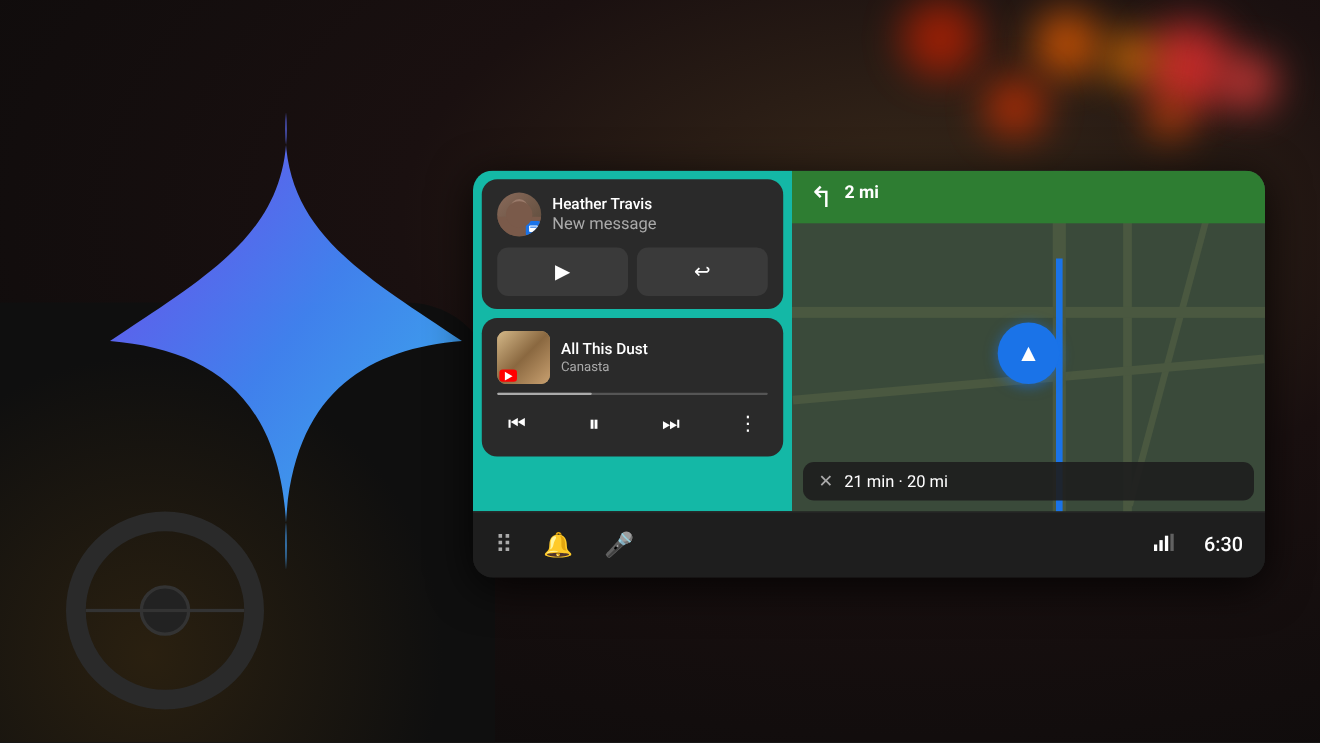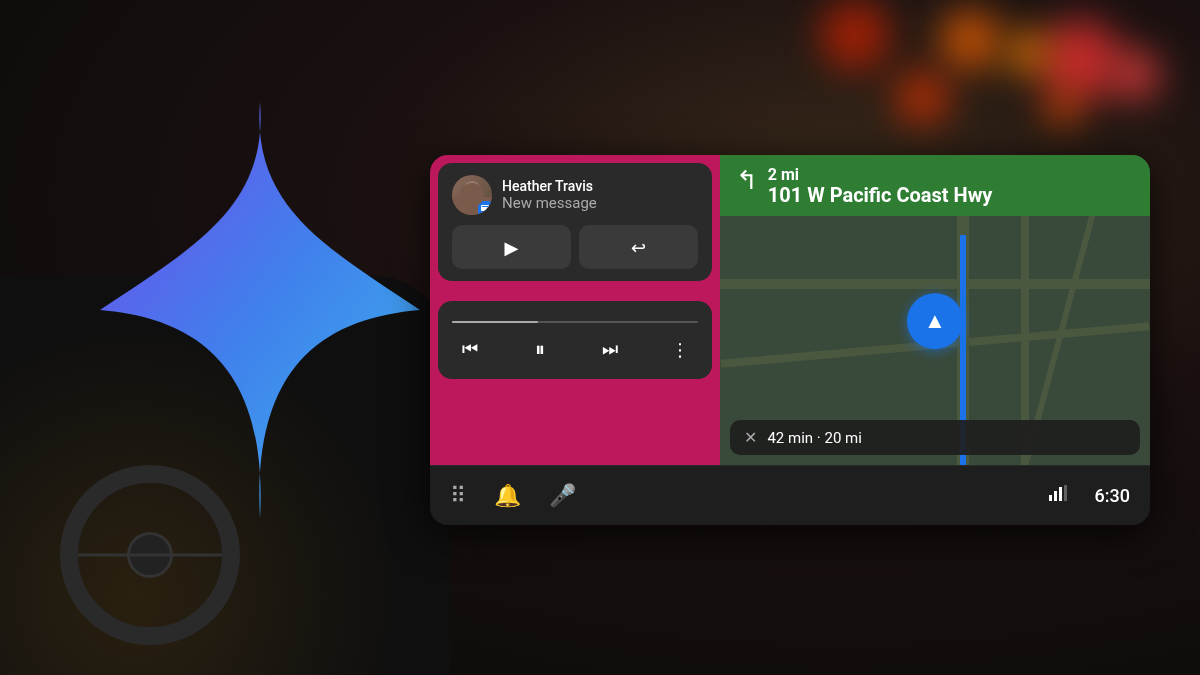--- a/index.html
+++ b/index.html
@@ -112,23 +112,23 @@
       display: flex;
       flex: 1;
       overflow: hidden;
     }
 
     
     .aa-left {
       width: 290px;
       display: flex;
       flex-direction: column;
-      gap: 20px;
+      gap: 8px;
       padding: 8px;
-      background: #be185d;
+      background: #14b8a6;
       flex-shrink: 0;
     }
 
     
     .message-card {
       background: #2a2a2a;
       border-radius: 14px;
       padding: 12px 14px;
     }
     .message-header {
@@ -475,20 +475,32 @@
           <div class="action-btn">
             <span>▶</span>
           </div>
           <div class="action-btn">
             <span>↩</span>
           </div>
         </div>
       </div>
 
       <div class="music-card">
+        <div class="music-header">
+          <div class="album-art">
+            <div class="album-art-inner"></div>
+            <div class="youtube-badge">
+              <div class="yt-triangle"></div>
+            </div>
+          </div>
+          <div class="music-info">
+            <div class="music-title">All This Dust</div>
+            <div class="music-artist">Canasta</div>
+          </div>
+        </div>
         <div class="progress-bar">
           <div class="progress-fill"></div>
         </div>
         <div class="music-controls">
           <div class="ctrl-btn">
             <span>⏮</span>
           </div>
           <div class="ctrl-btn pause">
             <span>⏸</span>
           </div>
@@ -513,34 +525,33 @@
         <div style="position:absolute;top:40%;left:0;right:0;height:10px;background:#4a5840;"></div>
         <div style="position:absolute;top:60%;left:0;right:0;height:8px;background:#4a5840;transform:rotate(-5deg);"></div>
 
         <div style="position:absolute;top:80px;bottom:0;left:calc(55% + 3px);width:6px;background:#1a73e8;z-index:5;"></div>
       </div>
 
       <div class="nav-header">
         <div class="nav-arrow">↰</div>
         <div class="nav-info">
           <div class="nav-distance">2 mi</div>
-          <div class="nav-street">101 W Pacific Coast Hwy</div>
         </div>
       </div>
 
       <div class="location-arrow">
         <div class="loc-circle">
           <span class="loc-arrow">▲</span>
         </div>
       </div>
 
       <div class="eta-bar">
         <span class="eta-close">✕</span>
         <span class="eta-text">
-          <span>42 min</span>
+          <span>21 min</span>
           <span> · </span>
           <span>20 mi</span>
         </span>
       </div>
     </div>
 
   </div>
 
   <div class="aa-bottom">
     <div class="bottom-left">

